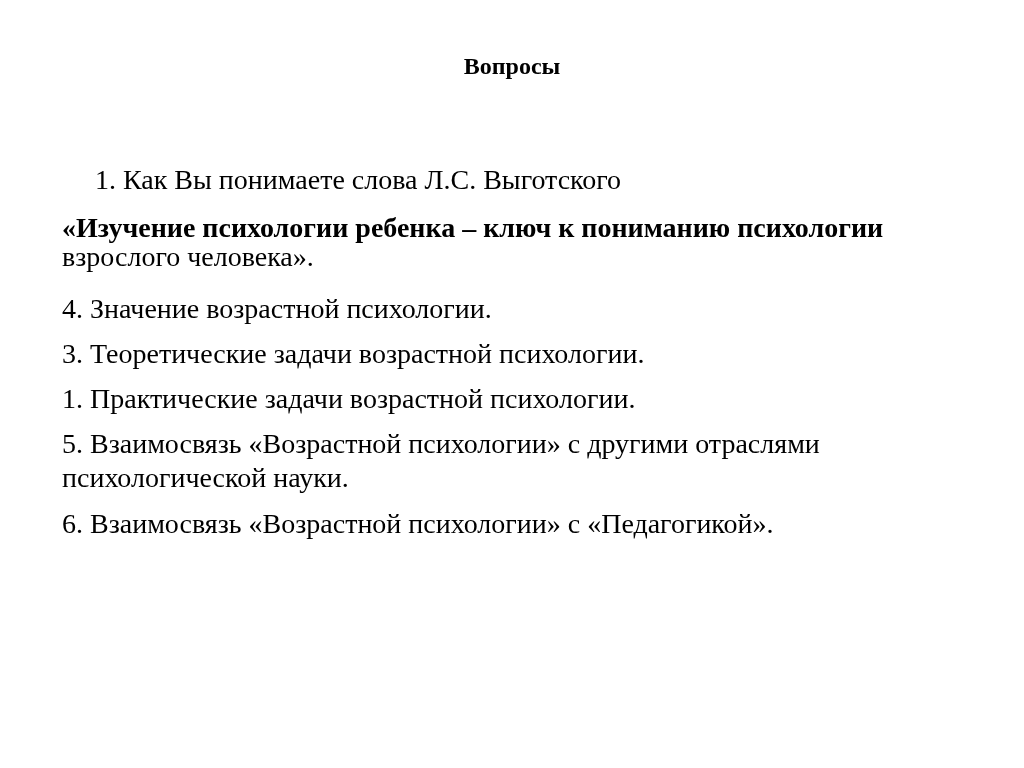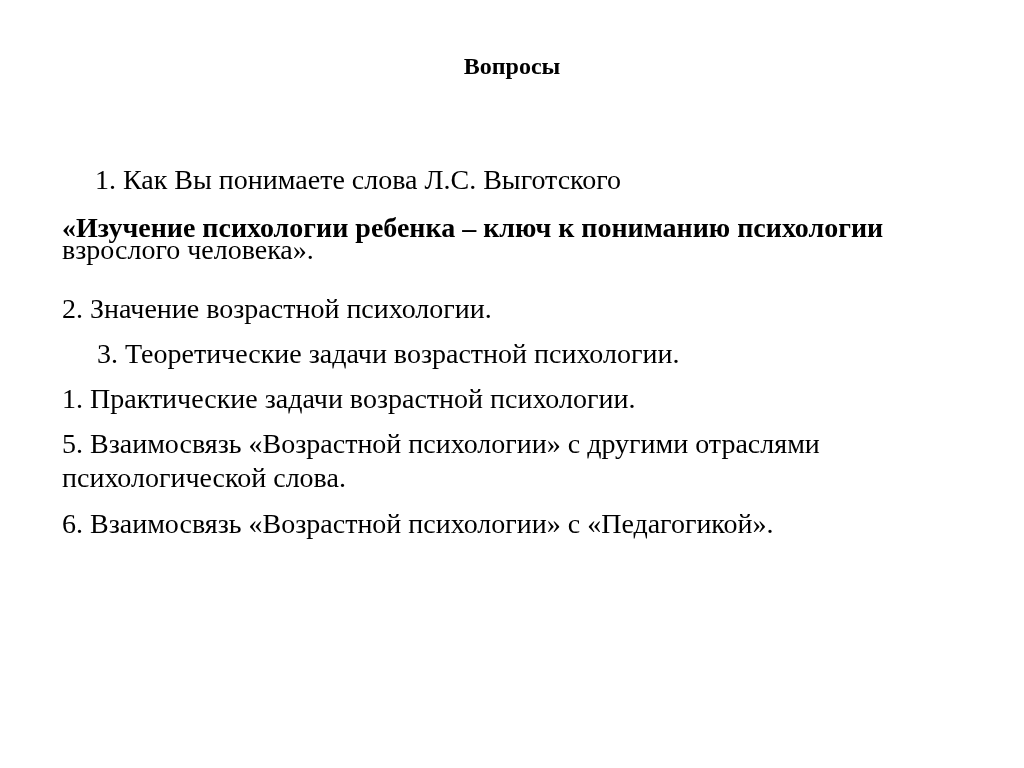--- a/index.html
+++ b/index.html
@@ -47,21 +47,21 @@
   </style>
 </head>
 <body>
 
 <div class="slide">
   <div class="title">Вопросы</div>
 
   <div class="content">
     <div class="line" style="top:0px;margin-left:33px;">1. Как Вы понимаете слова Л.С. Выготского</div>
     <div class="line" style="top:48px;font-weight:bold;">«Изучение психологии ребенка – ключ к пониманию психологии</div>
-    <div class="line" style="top:70px;">взрослого человека».</div>
-    <div class="line" style="top:129px;">2. Значение возрастной психологии.</div>
-    <div class="line" style="top:174px;margin-left:35px;">3. Теоретические задачи возрастной психологии.</div>
+    <div class="line" style="top:77px;">взрослого человека».</div>
+    <div class="line" style="top:129px;">4. Значение возрастной психологии.</div>
+    <div class="line" style="top:174px;">3. Теоретические задачи возрастной психологии.</div>
     <div class="line" style="top:219px;">1. Практические задачи возрастной психологии.</div>
     <div class="line" style="top:264px;">5. Взаимосвязь «Возрастной психологии» с другими отраслями</div>
-    <div class="line" style="top:298px;">психологической слова.</div>
+    <div class="line" style="top:298px;">психологической науки.</div>
     <div class="line" style="top:344px;">6. Взаимосвязь «Возрастной психологии» с «Педагогикой».</div>
   </div>
 </div>
 
 </body></html>

